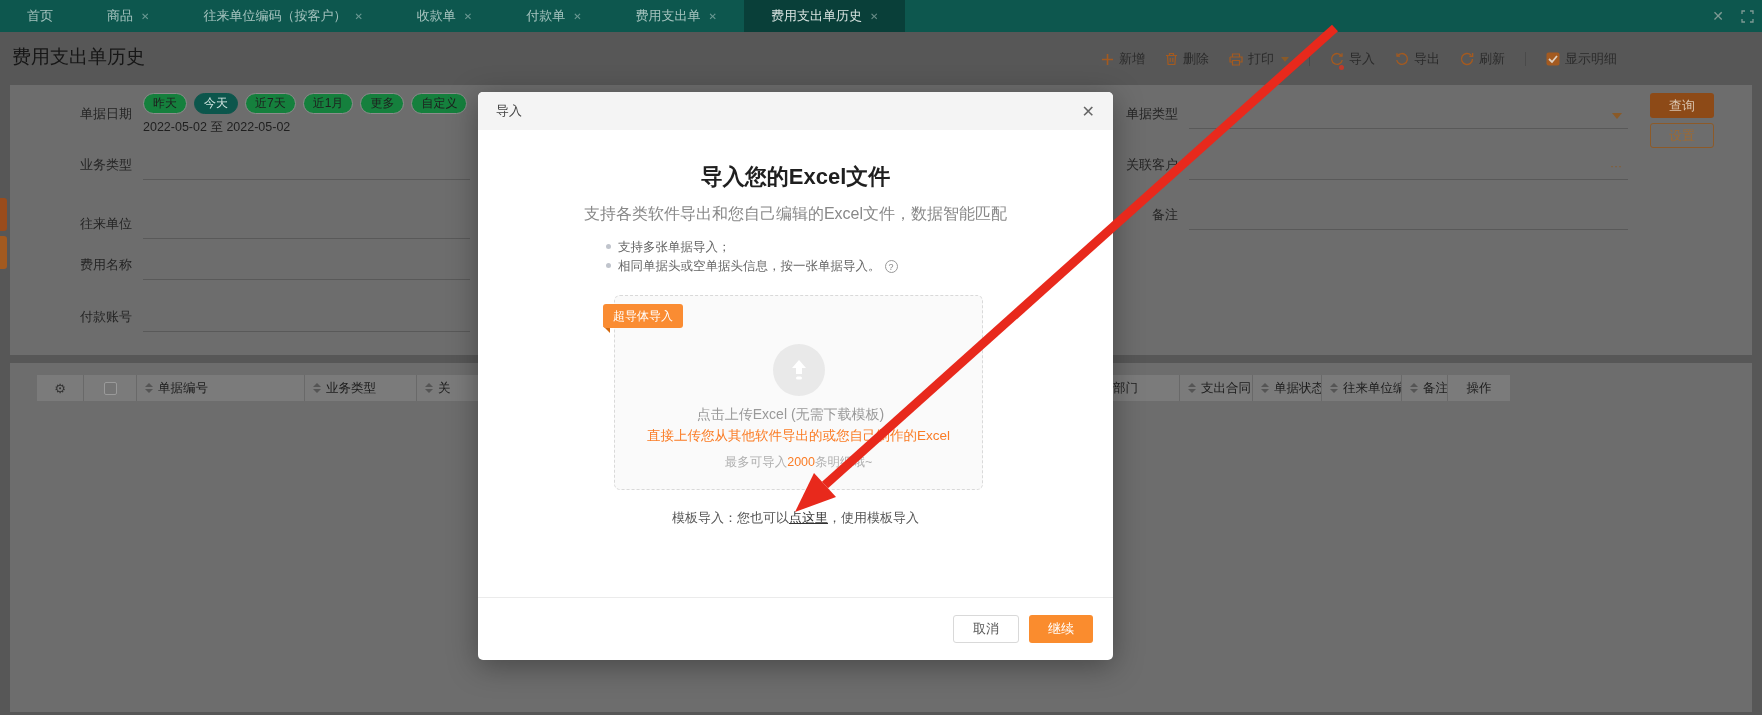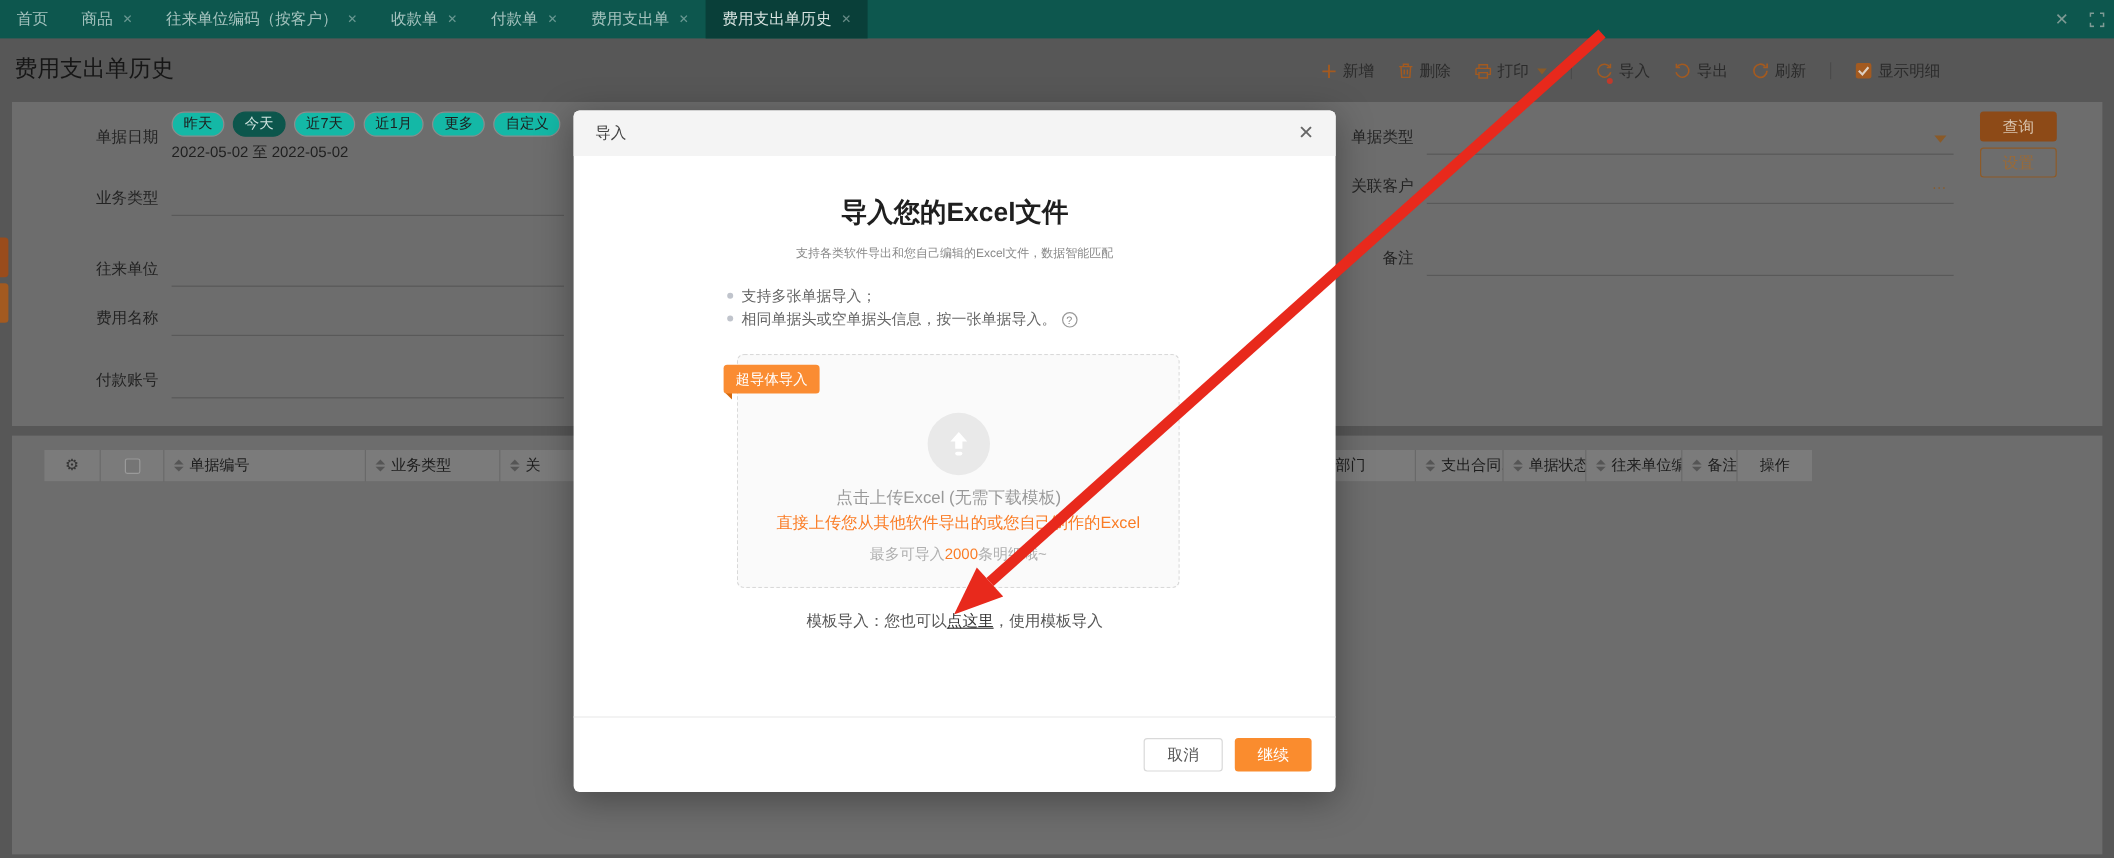--- a/index.html
+++ b/index.html
@@ -1,21 +1,21 @@
 <!DOCTYPE html>
 <html><head>
 <meta charset="utf-8">
 <style>
   * { margin:0; padding:0; box-sizing:border-box; }
   html,body { width:1762px; height:715px; overflow:hidden;
     font-family:"Liberation Sans","DejaVu Sans",sans-serif; background:#575757; }
 
   
   .topbar { position:absolute; left:0; top:0; width:1762px; height:32px; background:#0d574e; display:flex; align-items:stretch; }
-  .tab { display:flex; align-items:center; padding:0 14px; font-size:13px; color:rgba(222,236,233,0.72); cursor:pointer; }
+  .tab { display:flex; align-items:center; padding:0 27px; font-size:13px; color:rgba(222,236,233,0.72); cursor:pointer; }
   .tab.active { background:#093f39; color:#d9e4e1; }
   .tab .x { margin-left:8px; font-size:10px; color:rgba(222,236,233,0.45); }
   .winctl { position:absolute; top:0; height:32px; display:flex; align-items:center; color:#7e9a94; }
   .winctl.close { right:38px; font-size:14px; }
   .winctl.fs { right:8px; }
 
   
   .page-title { position:absolute; left:12px; top:44px; font-size:19px; color:#161616; }
   .toolbar { position:absolute; right:145px; top:44px; height:30px; display:flex; align-items:center; gap:20px; }
   .tbtn { display:flex; align-items:center; gap:5px; font-size:13px; color:#2b2b2b; cursor:pointer; white-space:nowrap; }
@@ -25,21 +25,21 @@
   .imp-dot { position:absolute; width:5px; height:5px; border-radius:50%; background:#c0392b; margin-left:9px; margin-top:16px; }
 
   
   .filter-panel { position:absolute; left:10px; top:85px; width:1742px; height:270px; background:#6d6d6d; }
   .f-label { position:absolute; width:122px; text-align:right; font-size:13px; color:#242424; }
   .f-row { position:absolute; height:30px; }
   .f-input { position:absolute; left:133px; right:0; bottom:0; height:30px; border-bottom:1px solid #595959; }
   .f-icon { position:absolute; right:6px; bottom:6px; color:#8a5a28; font-size:12px; }
   .chev-dn { width:0; height:0; border-left:5px solid transparent; border-right:5px solid transparent; border-top:6px solid #8a5a28; position:absolute; right:6px; bottom:9px; }
   .pills { position:absolute; left:133px; top:8px; display:flex; gap:7px; }
-  .pill { height:21px; line-height:19px; padding:0 9px; border:1px solid #8c8c8c; border-radius:11px; font-size:12px; color:#1e1e1e; background:#14b8a6; cursor:pointer; }
+  .pill { height:21px; line-height:19px; padding:0 9px; border:1px solid #8c8c8c; border-radius:11px; font-size:12px; color:#1e1e1e; background:#15803d; cursor:pointer; }
   .pill.active { background:#0c564c; border-color:#0c564c; color:#cfe3df; }
   .date-range { position:absolute; left:133px; top:34px; font-size:12.5px; color:#1f1f1f; }
   .btn-query { position:absolute; left:1640px; top:8px; width:64px; height:25px; background:#8d4a17; color:#d9c3ad; font-size:13px; text-align:center; line-height:25px; border-radius:3px; cursor:pointer; }
   .btn-setting { position:absolute; left:1640px; top:38px; width:64px; height:25px; border:1px solid #8d5a28; color:#9c6a35; font-size:13px; text-align:center; line-height:23px; border-radius:3px; cursor:pointer; }
 
   
   .table-panel { position:absolute; left:10px; top:363px; width:1742px; height:349px; background:#6d6d6d; }
   .thead { position:absolute; left:27px; top:12px; width:1473px; height:26px; background:#7b7b7b; display:flex; }
   .th { display:flex; align-items:center; padding-left:8px; font-size:12.5px; color:#1c1c1c; border-right:1px solid rgba(0,0,0,0.14); overflow:hidden; white-space:nowrap; }
   .th:last-child { border-right:none; justify-content:center; padding-left:0; }
@@ -53,21 +53,21 @@
   
   .strip { position:absolute; left:0; width:7px; height:33px; border-radius:0 3px 3px 0; }
   .strip.s1 { top:198px; background:#9a4c1c; }
   .strip.s2 { top:236px; background:#a35a20; }
 
   
   .modal { position:absolute; left:478px; top:92px; width:635px; height:568px; background:#fff; border-radius:5px; box-shadow:0 6px 30px rgba(0,0,0,0.35); z-index:20; }
   .m-head { height:38px; background:#f4f4f4; border-radius:5px 5px 0 0; display:flex; align-items:center; padding:0 18px; font-size:13px; color:#444; }
   .m-close { margin-left:auto; font-size:16px; color:#666; cursor:pointer; }
   .m-title { position:absolute; left:0; right:0; top:70px; text-align:center; font-size:22px; font-weight:bold; color:#1f1f1f; }
-  .m-sub { position:absolute; left:0; right:0; top:112px; text-align:center; font-size:10px; color:#888; }
+  .m-sub { position:absolute; left:0; right:0; top:112px; text-align:center; font-size:16px; color:#888; }
   .m-bullets { position:absolute; left:128px; top:146px; font-size:12.5px; color:#666; line-height:19px; }
   .m-bullets .dot { display:inline-block; width:5px; height:5px; border-radius:50%; background:#c0c4cc; vertical-align:2px; margin-right:7px; }
   .help { display:inline-block; width:13px; height:13px; border:1px solid #999; border-radius:50%; font-size:9px; line-height:12px; text-align:center; color:#888; margin-left:4px; }
   .upload { position:absolute; left:136px; top:203px; width:369px; height:195px; background:#fafafa; border:1px dashed #d9d9d9; border-radius:6px; cursor:pointer; }
   .badge { position:absolute; left:-12px; top:8px; height:24px; background:#fa8c32; color:#fff; font-size:12px; line-height:24px; padding:0 10px; border-radius:3px; z-index:2; }
   .badge-fold { position:absolute; left:-12px; top:30px; width:0; height:0; border-top:7px solid #d4690e; border-left:7px solid transparent; }
   .up-circle { position:absolute; left:50%; top:48px; transform:translateX(-50%); width:52px; height:52px; border-radius:50%; background:#e9e9e9; display:flex; align-items:center; justify-content:center; }
   .up-main { position:absolute; left:0; right:16px; top:110px; text-align:center; font-size:14px; color:#999; }
   .up-link { position:absolute; left:0; right:0; top:131px; text-align:center; font-size:13.5px; color:#fa7c25; }
   .up-limit { position:absolute; left:0; right:0; top:158px; text-align:center; font-size:12.5px; color:#b0b0b0; }
@@ -203,21 +203,21 @@
     <div class="f-label" style="left:0;top:6px;">付款账号</div>
     <div class="f-input"></div>
   </div>
 
   <div class="f-row" style="left:1046px;top:14px;width:572px;">
     <div class="f-label" style="left:0;top:6px;">单据类型</div>
     <div class="f-input">
         <span class="chev-dn"></span>
       </div>
   </div>
-  <div class="f-row" style="left:1046px;top:55px;width:572px;">
+  <div class="f-row" style="left:1046px;top:65px;width:572px;">
     <div class="f-label" style="left:0;top:6px;">关联客户</div>
     <div class="f-input">
         <span class="f-icon">···</span>
       </div>
   </div>
   <div class="f-row" style="left:1046px;top:115px;width:572px;">
     <div class="f-label" style="left:0;top:6px;">备注</div>
     <div class="f-input"></div>
   </div>
 

